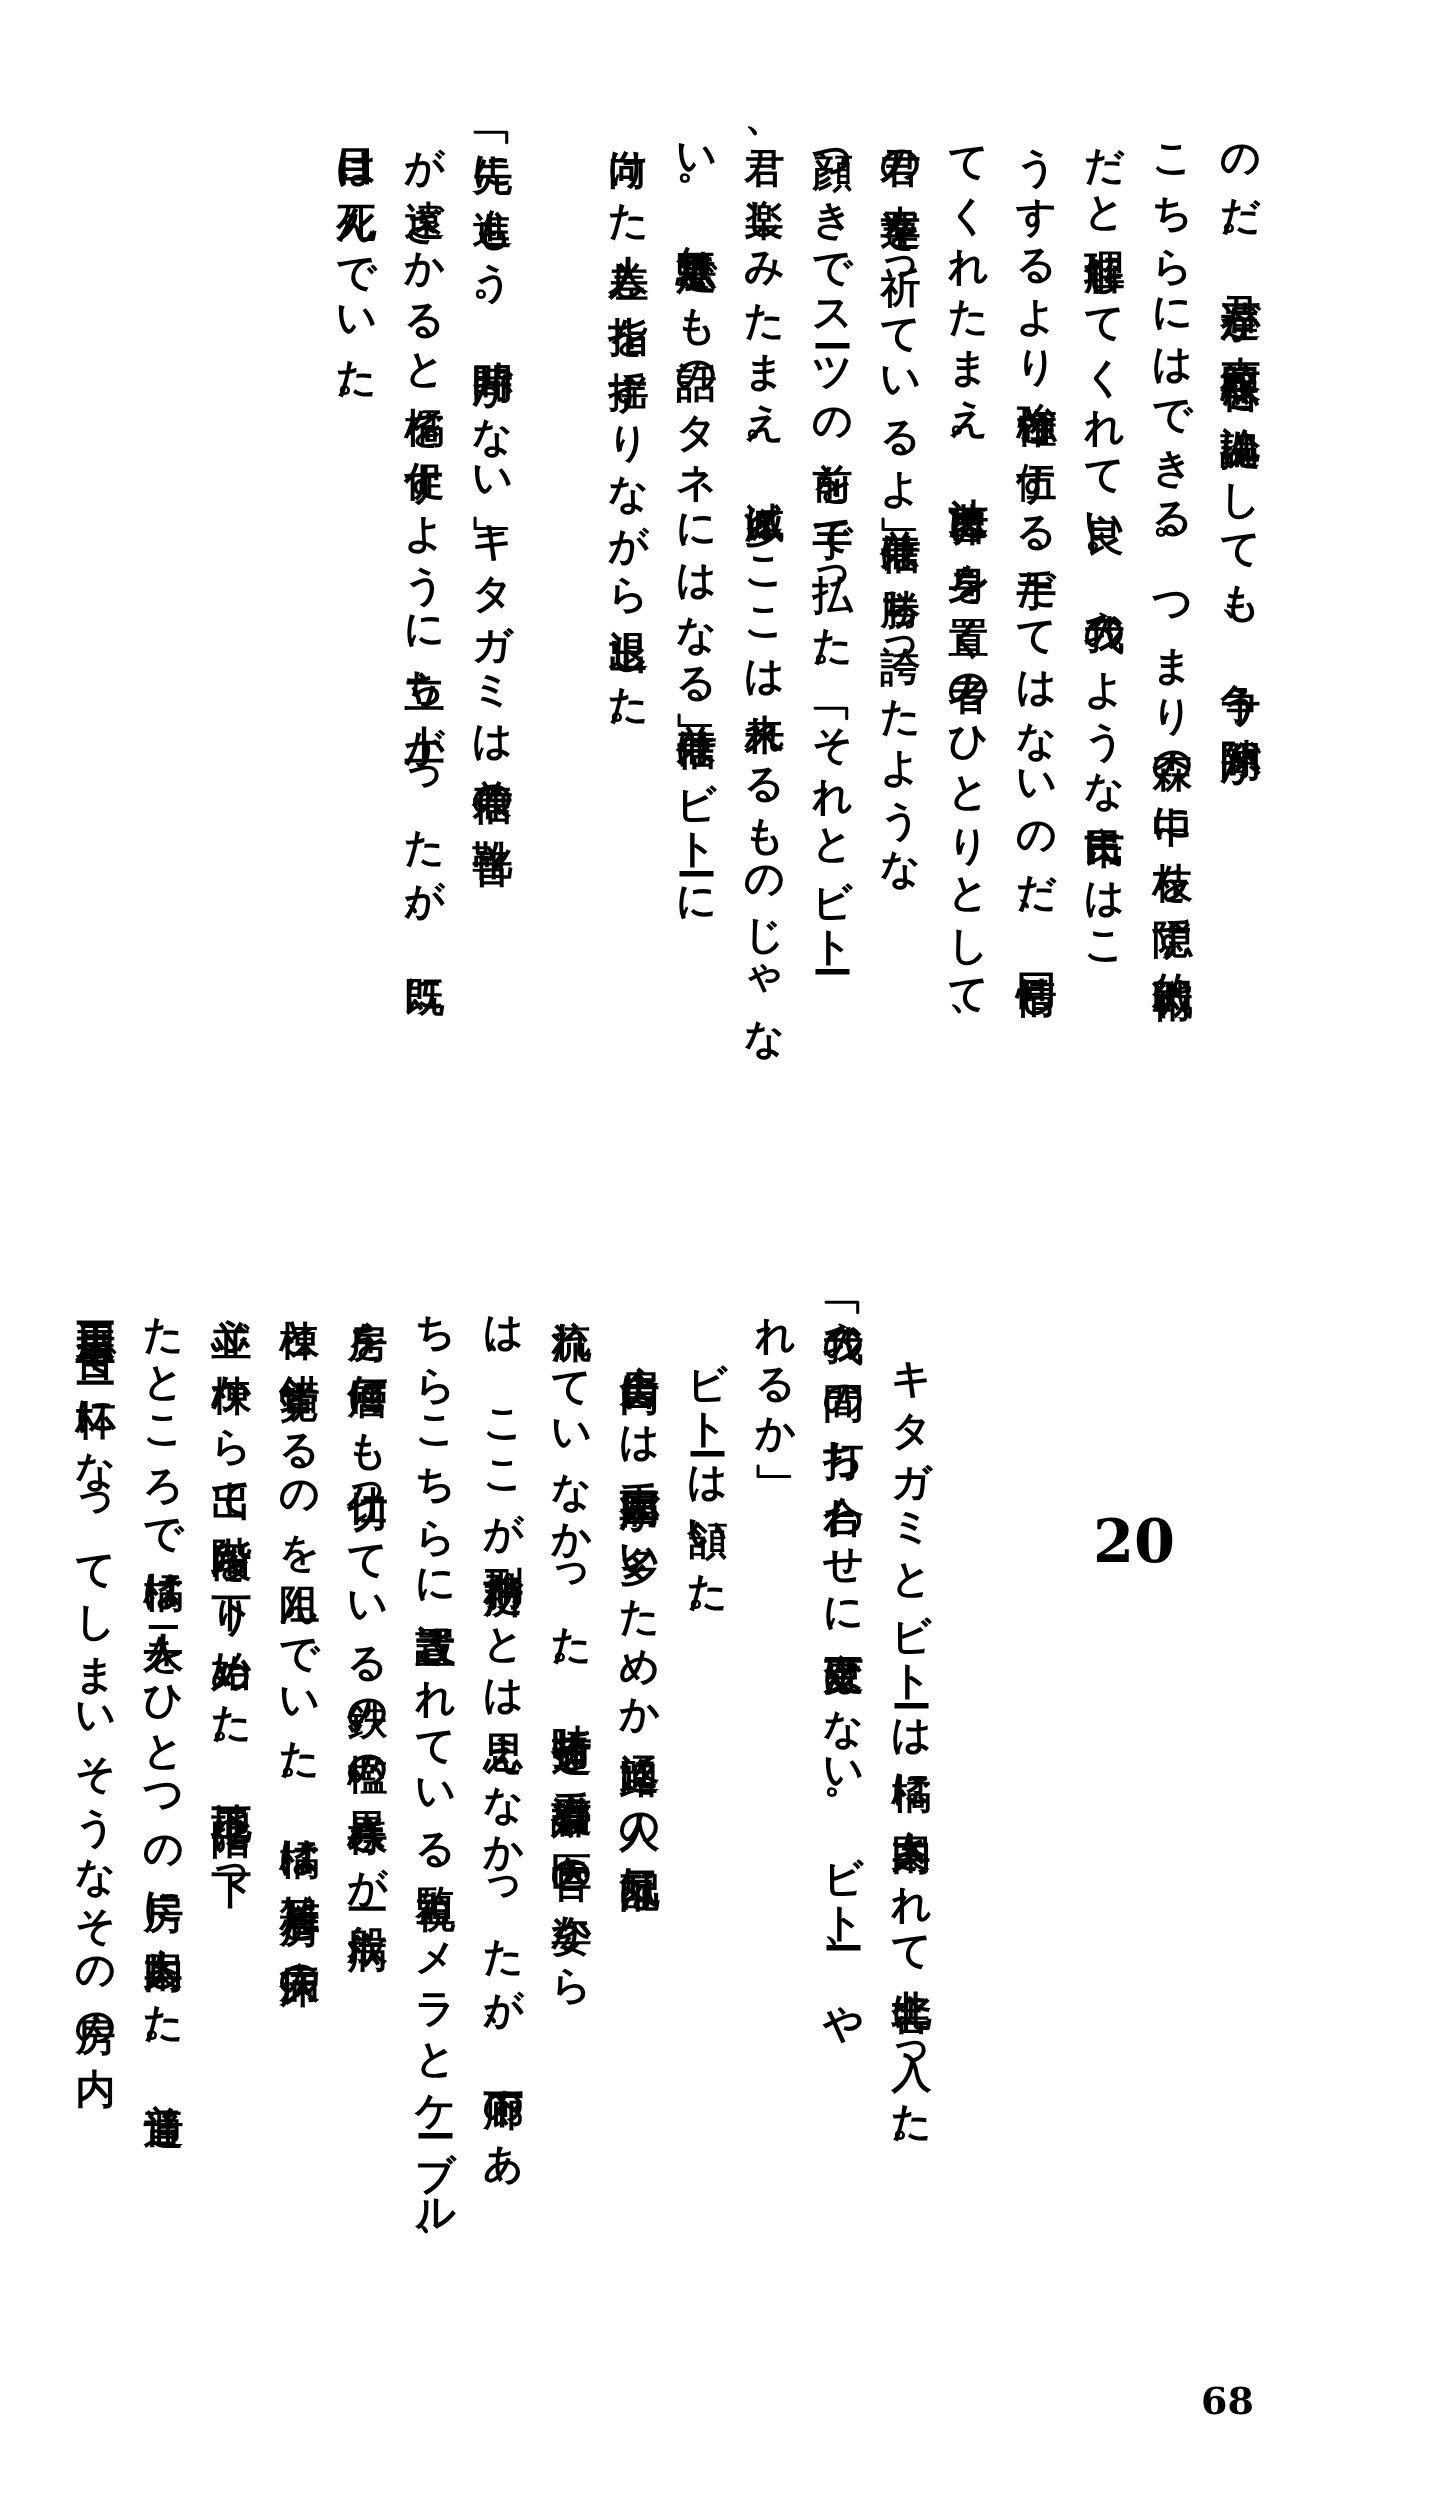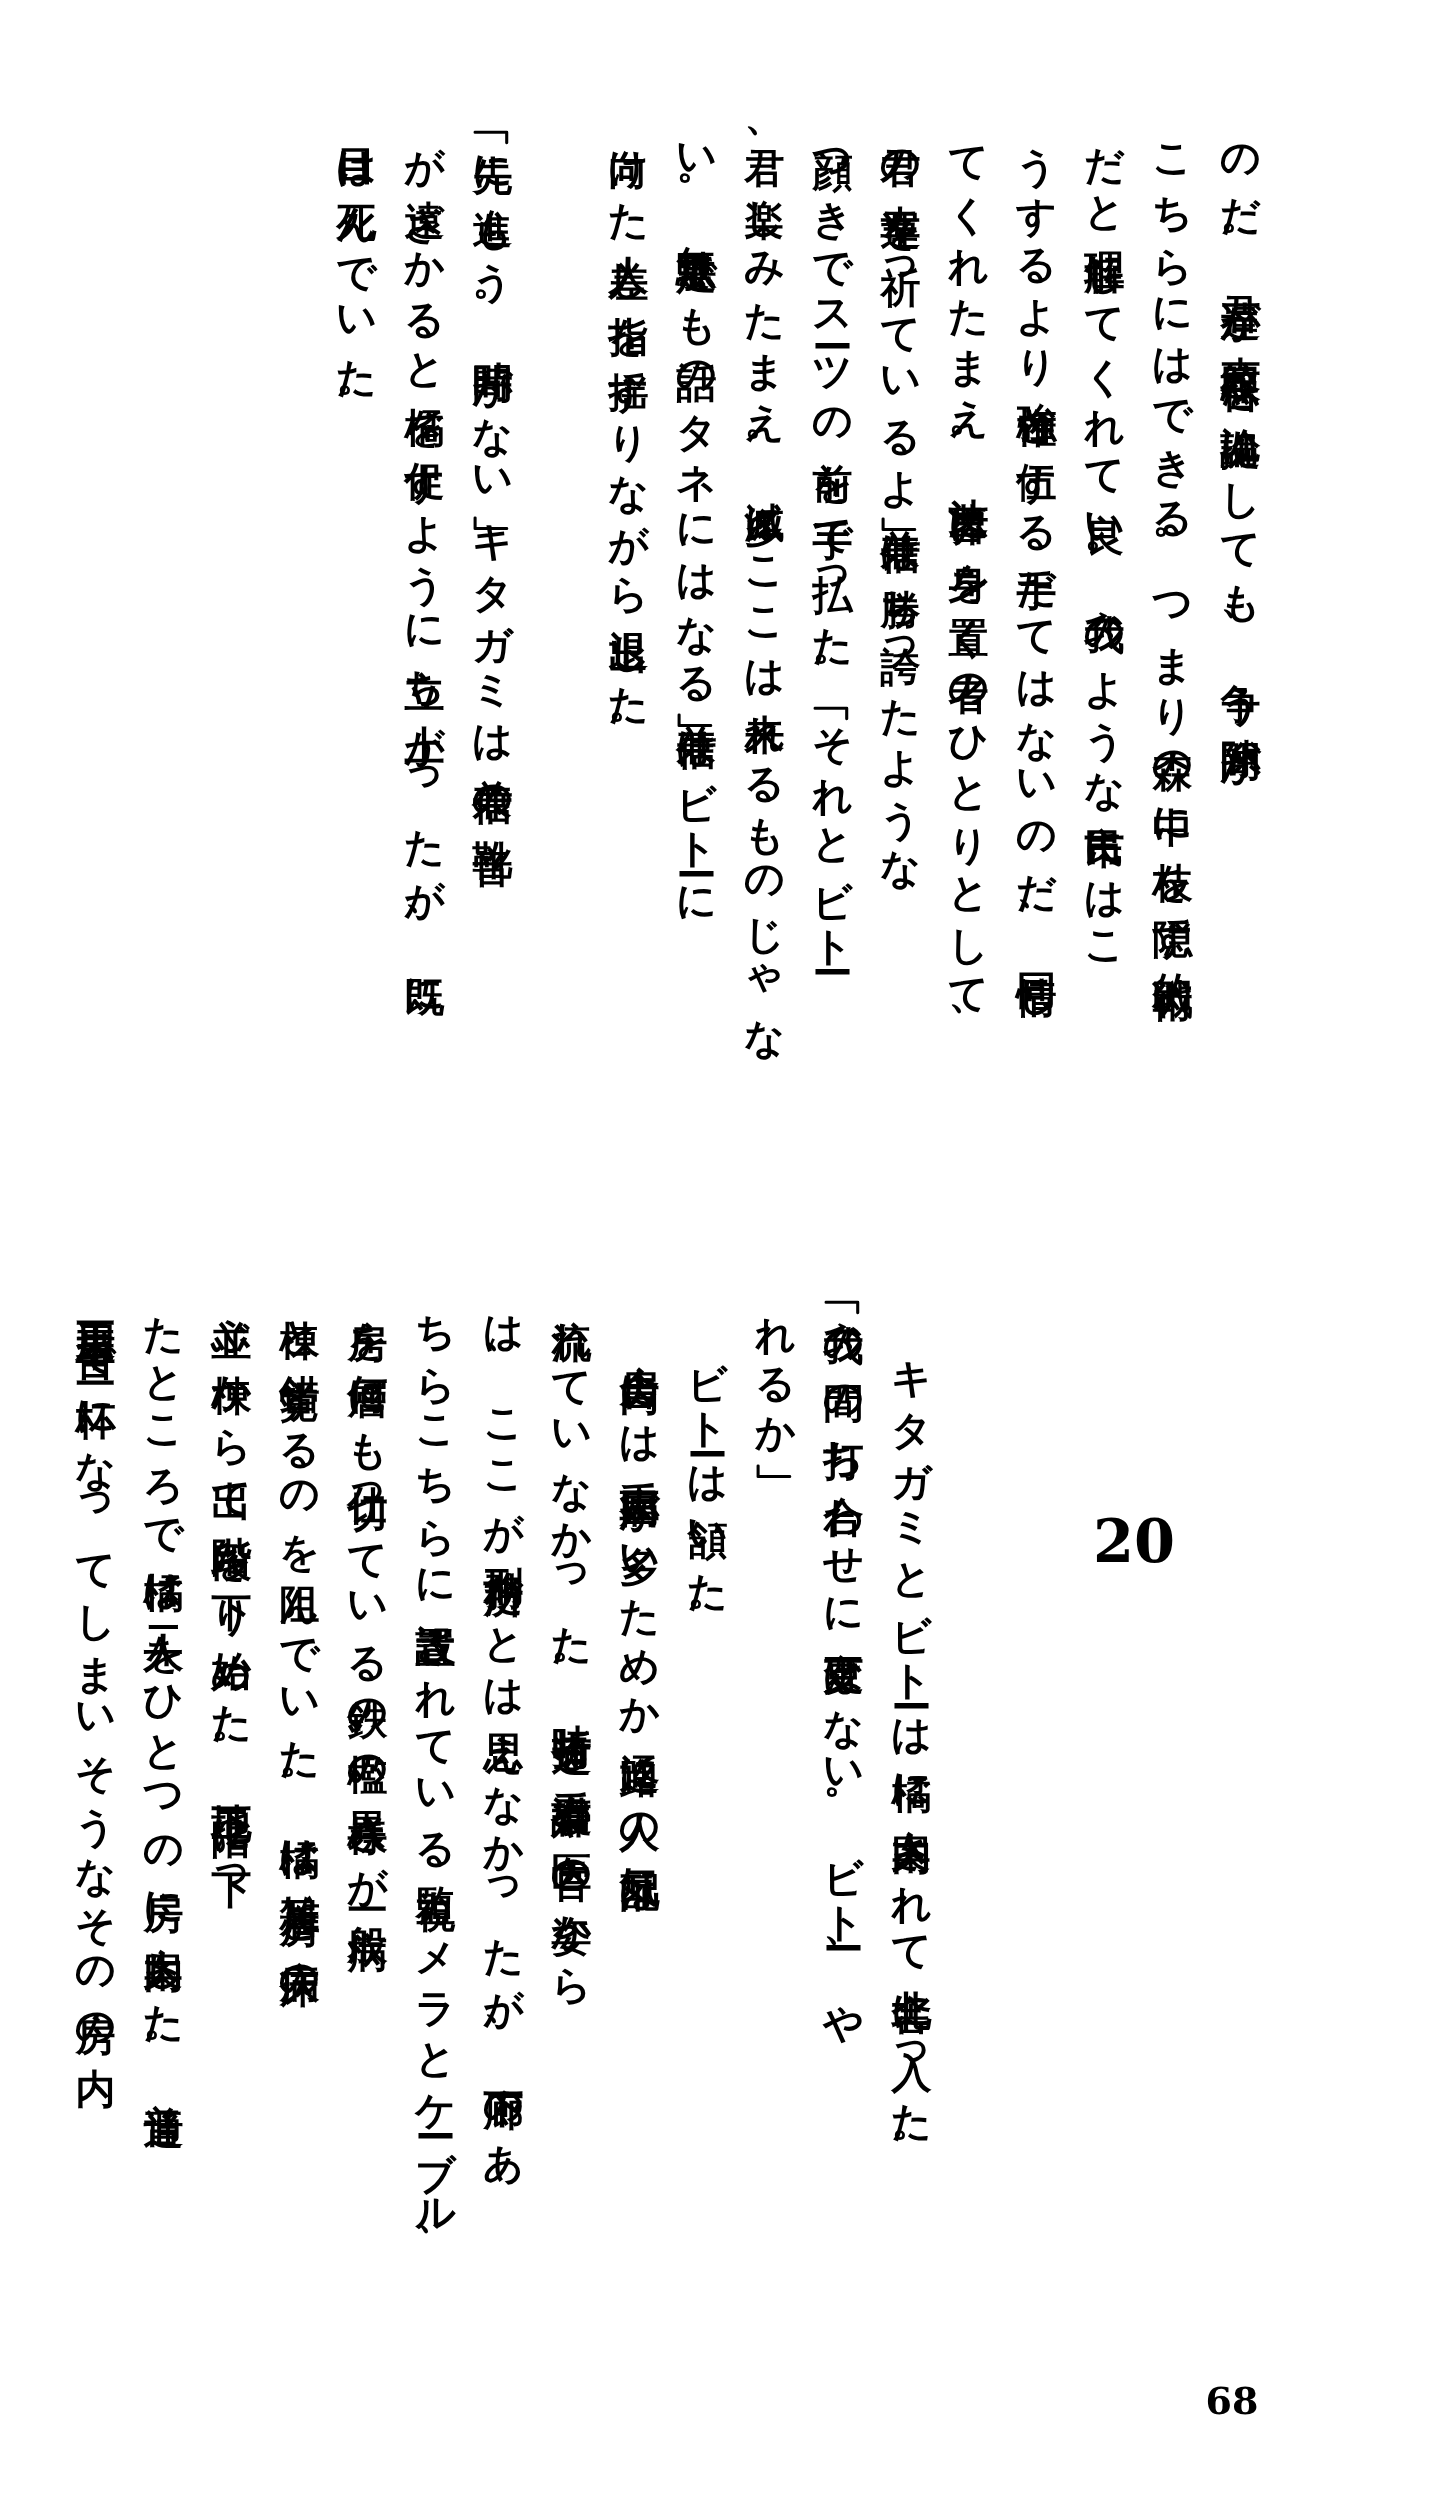--- a/index.html
+++ b/index.html
@@ -51,21 +51,21 @@
     text-align: center;
     font-size: 59px;
     font-weight: 600;
     line-height: 1;
   }
   .page-number {
     position: absolute;
     left: 1201px;
     top: 2382px;
     width: 62px;
-    text-align: center;
+    text-align: left;
     font-size: 38px;
     font-weight: 700;
     line-height: 1;
   }
 </style>
 </head>
 <body>
 
 <div class="page">
 

